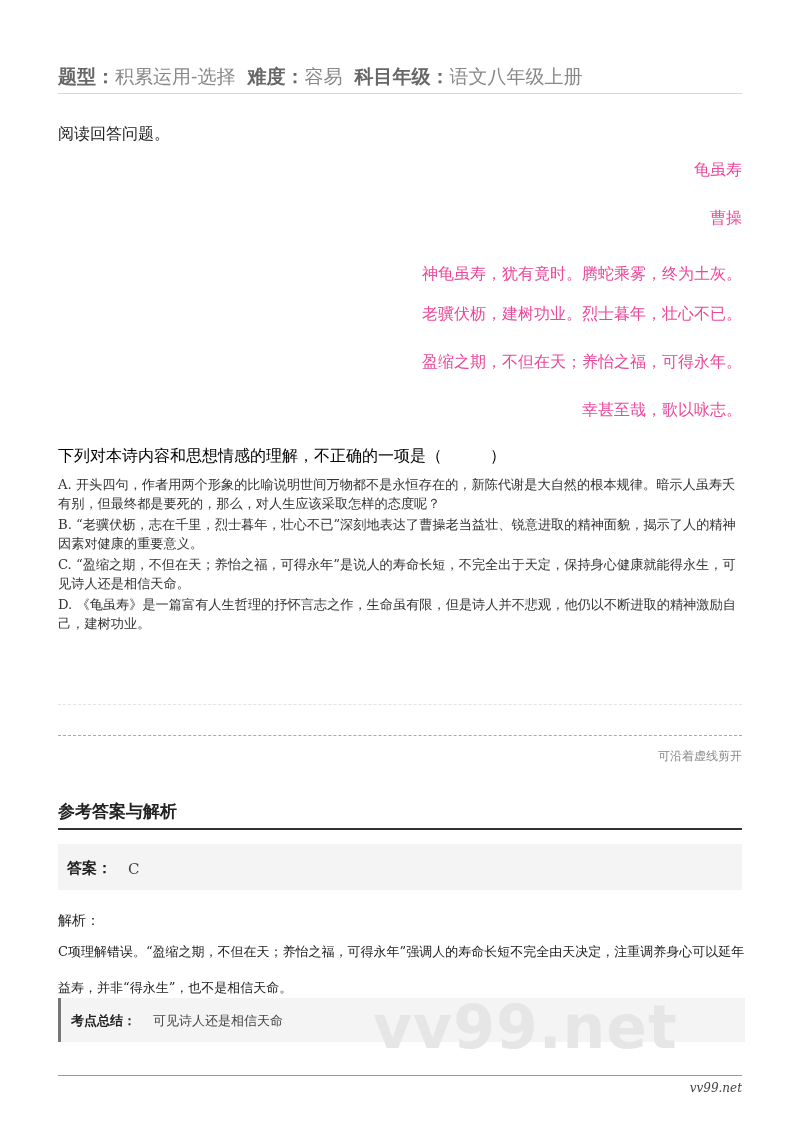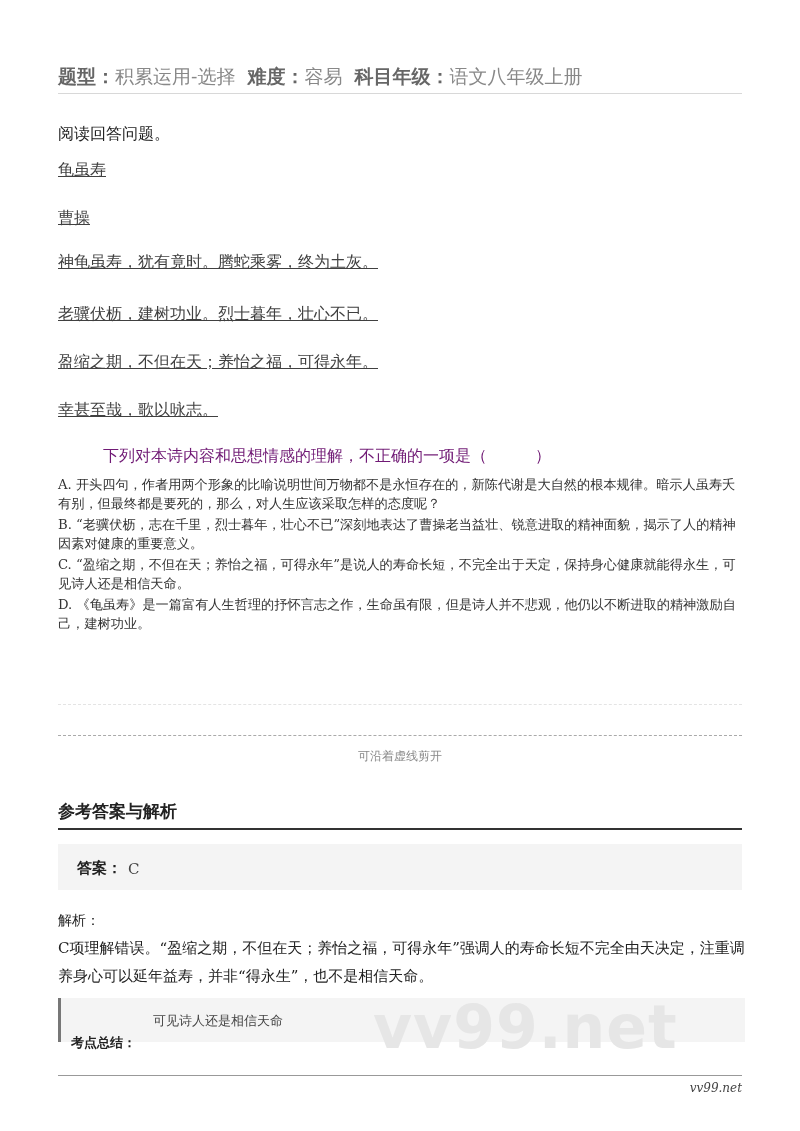--- a/index.html
+++ b/index.html
@@ -6,46 +6,46 @@
   body { width: 800px; height: 1131px; position: relative; overflow: hidden;
          font-family: "DejaVu Serif", "Liberation Serif", serif; color: #222; }
   .page { position: absolute; left: 58px; width: 684px; top: 0; }
 
   .meta { position: absolute; top: 64px; left: 0; font-size: 19px; color: #888; white-space: nowrap; }
   .meta .k { font-weight: bold; color: #666; font-family: "DejaVu Sans", sans-serif; }
   .meta .v { margin-right: 6px; }
   .meta-rule { position: absolute; top: 93px; left: 0; width: 684px; height: 1px; background: #d8d8d8; }
 
   .intro { position: absolute; top: 124px; left: 0; font-size: 16px; color: #222; }
-  .poem { position: absolute; left: 0; width: 684px; text-align: left; font-size: 16px; color: #404040; text-decoration: underline; }
+  .poem { position: absolute; left: 0; width: 684px; text-align: right; font-size: 16px; color: #ec4899; }
   .poem-title { top: 160px; }
   .poem-author { top: 208px; }
   .poem-line { font-size: 16px; }
 
-  .question { position: absolute; top: 446px; left: 0; font-size: 16px; color: #701a75; white-space: nowrap; margin-left: 45px; }
+  .question { position: absolute; top: 446px; left: 0; font-size: 16px; color: #000000; white-space: nowrap; }
   .options { position: absolute; top: 475px; left: 0; width: 684px; font-size: 13.2px; line-height: 19px; color: #333; }
   .option { margin-bottom: 2px; }
 
   .dash { position: absolute; left: 0; width: 684px; height: 0; }
   .dash1 { top: 704px; border-top: 1px dashed #e4e4e4; }
   .dash2 { top: 735px; border-top: 1px dashed #aaa; }
-  .cut-note { position: absolute; top: 748px; left: 0; width: 684px; text-align: center; font-size: 12px; color: #888; }
+  .cut-note { position: absolute; top: 748px; left: 0; width: 684px; text-align: right; font-size: 12px; color: #888; }
 
   .section-title { position: absolute; top: 800px; left: 0; font-size: 17px; font-weight: bold; color: #222; font-family: "DejaVu Sans", sans-serif; }
   .section-rule { position: absolute; top: 828px; left: 0; width: 684px; height: 2px; background: #333; }
 
   .answer-box { position: absolute; top: 844px; left: 0; width: 684px; height: 46px; background: #f4f4f4; }
-  .answer-label { position: absolute; left: 19px; top: 15px; font-size: 15px; font-weight: bold; font-family: Liberation Serif, serif; color: #222; }
+  .answer-label { position: absolute; left: 9px; top: 15px; font-size: 15px; font-weight: bold; font-family: Liberation Serif, serif; color: #222; }
   .answer-value { position: absolute; left: 70px; top: 16px; font-size: 15px; color: #444; }
 
   .analysis-label { position: absolute; top: 912px; left: 0; font-size: 14px; font-weight: normal; font-family: "DejaVu Sans", sans-serif; color: #222; }
-  .analysis-text { position: absolute; top: 934px; left: 0; width: 690px; font-size: 15px; line-height: 28px; color: #222; }
+  .analysis-text { position: absolute; top: 934px; left: 0; width: 690px; font-size: 13px; line-height: 36px; color: #222; }
 
   .summary-box { position: absolute; top: 998px; left: 0; width: 684px; height: 44px; background: #f4f4f4; border-left: 3px solid #777; }
-  .summary-label { position: absolute; left: 10px; top: 14px; font-size: 13px; font-weight: bold; font-family: "DejaVu Sans", sans-serif; color: #222; margin-top: 22px; }
+  .summary-label { position: absolute; left: 10px; top: 14px; font-size: 13px; font-weight: bold; font-family: "DejaVu Sans", sans-serif; color: #222; }
   .summary-value { position: absolute; left: 92px; top: 14px; font-size: 13px; color: #444; }
   .watermark { position: absolute; left: 312px; top: -6px; font-size: 60px; font-weight: bold; font-family: "DejaVu Sans", sans-serif; color: #e6e6e6; letter-spacing: 1px; white-space: nowrap; }
 
   .footer-rule { position: absolute; top: 1075px; left: 0; width: 684px; height: 1px; background: #999; }
   .footer-site { position: absolute; top: 1081px; right: 0; font-size: 12px; font-style: italic; color: #444; }
 </style>
 </head>
 <body>
 
 <div class="page">
@@ -54,21 +54,21 @@
     <span class="k">题型：</span><span class="v">积累运用-选择</span>
     <span class="k">难度：</span><span class="v">容易</span>
     <span class="k">科目年级：</span><span class="v">语文八年级上册</span>
   </div>
   <div class="meta-rule"></div>
 
   <div class="intro">阅读回答问题。</div>
 
   <div class="poem poem-title">龟虽寿</div>
   <div class="poem poem-author">曹操</div>
-  <div class="poem poem-line" style="top:252px;">神龟虽寿，犹有竟时。腾蛇乘雾，终为土灰。</div>
+  <div class="poem poem-line" style="top:264px;">神龟虽寿，犹有竟时。腾蛇乘雾，终为土灰。</div>
   <div class="poem poem-line" style="top:304px;">老骥伏枥，建树功业。烈士暮年，壮心不已。</div>
   <div class="poem poem-line" style="top:352px;">盈缩之期，不但在天；养怡之福，可得永年。</div>
   <div class="poem poem-line" style="top:400px;">幸甚至哉，歌以咏志。</div>
 
   <div class="question">下列对本诗内容和思想情感的理解，不正确的一项是（　　　）</div>
 
   <div class="options">
     <div class="option">A. 开头四句，作者用两个形象的比喻说明世间万物都不是永恒存在的，新陈代谢是大自然的根本规律。暗示人虽寿夭有别，但最终都是要死的，那么，对人生应该采取怎样的态度呢？</div>
     <div class="option">B. “老骥伏枥，志在千里，烈士暮年，壮心不已”深刻地表达了曹操老当益壮、锐意进取的精神面貌，揭示了人的精神因素对健康的重要意义。</div>
     <div class="option">C. “盈缩之期，不但在天；养怡之福，可得永年”是说人的寿命长短，不完全出于天定，保持身心健康就能得永生，可见诗人还是相信天命。</div>

